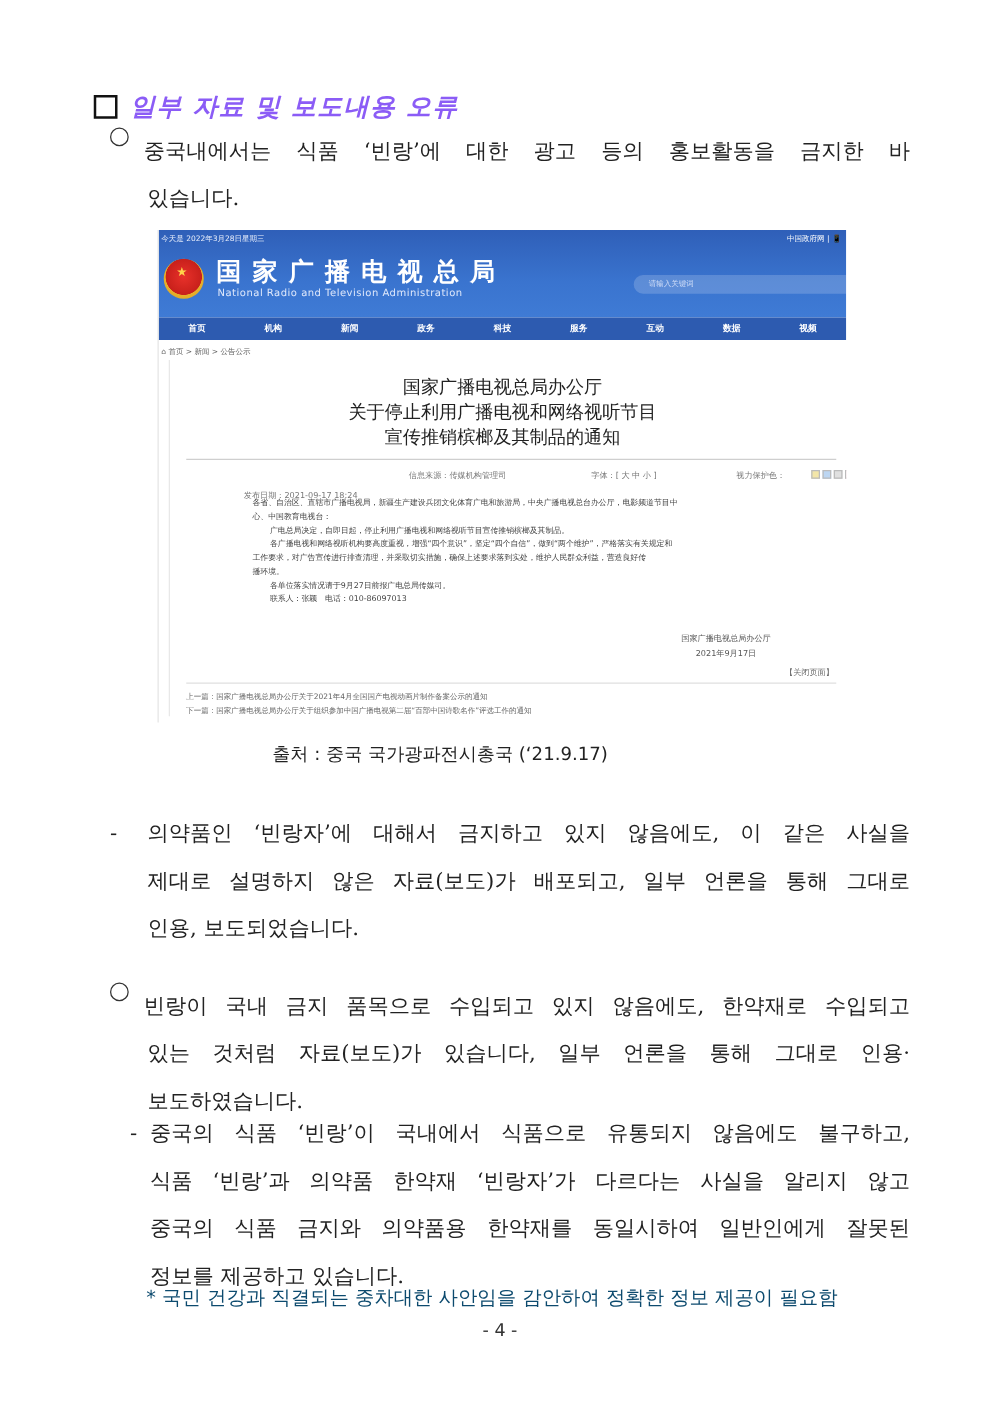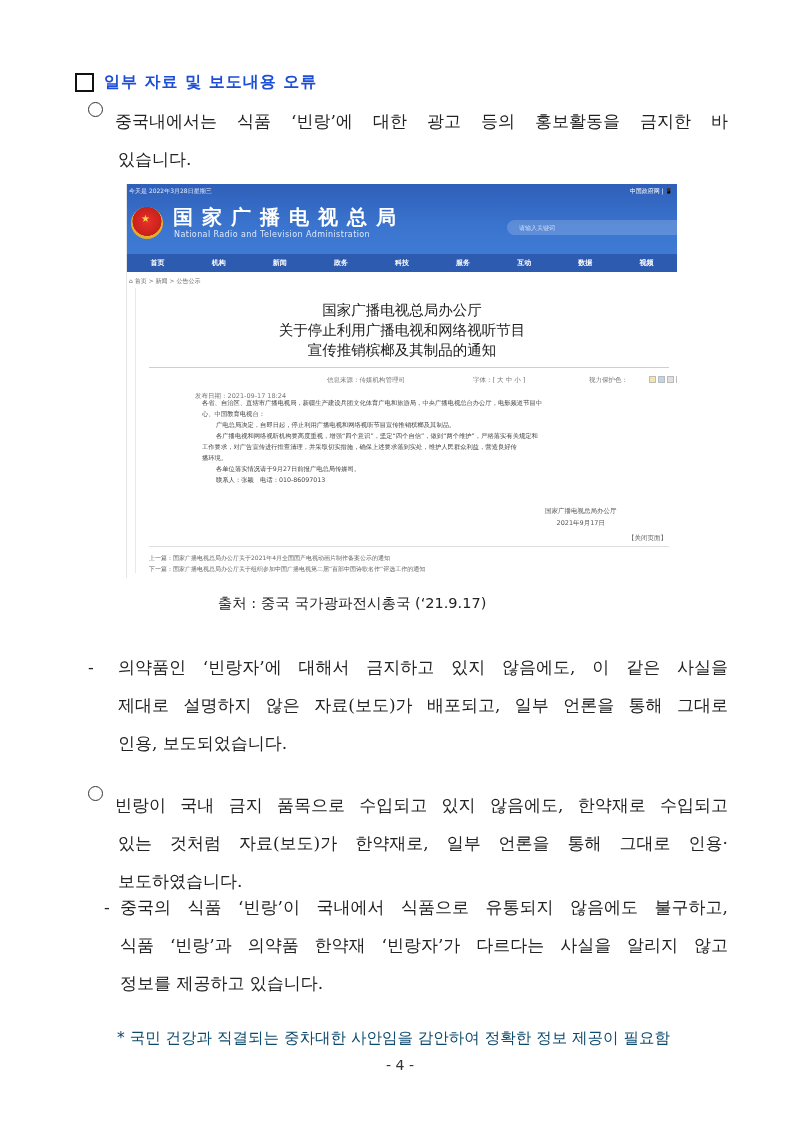--- a/index.html
+++ b/index.html
@@ -3,22 +3,22 @@
   <meta charset="utf-8">
   <style>
     html, body { margin: 0; padding: 0; background: #ffffff; }
     body {
       width: 800px; height: 1132px; position: relative; overflow: hidden;
       font-family: "DejaVu Serif", "Liberation Serif", serif; color: #1a1a1a;
     }
     .abs { position: absolute; }
     .heading {
       left: 75px; top: 72px; font-family: "DejaVu Sans", "Liberation Sans", sans-serif;
-      font-weight: bold; font-size: 16px; letter-spacing: 1px; color: #1d4ed8;
-      display: flex; align-items: center;
+      font-weight: bold; font-size: 20px; letter-spacing: 1px; color: #8b5cf6;
+      display: flex; align-items: center; font-style: italic;
     }
     .heading .box {
       width: 15px; height: 15px; border: 2px solid #111; margin-right: 10px; display: inline-block;
     }
     .para { font-size: 17px; line-height: 38px; color: #222; }
     .bullet-circle {
       display: inline-block; width: 13px; height: 13px; border: 1.5px solid #333; border-radius: 50%;
       margin-right: 12px; vertical-align: -1px;
     }
     .line { white-space: nowrap; display: flex; justify-content: flex-end; }
@@ -179,35 +179,38 @@
     <span>인용, 보도되었습니다.</span>
   </div>
 </div>
 
 <div class="abs para" style="left:88px; top:786px; width:640px;">
   <div class="line">
     <span class="bullet-circle"></span>
     <span style="flex:1; text-align:justify; text-align-last:justify;">빈랑이 국내 금지 품목으로 수입되고 있지 않음에도, 한약재로 수입되고</span>
   </div>
   <div class="line" style="padding-left:30px;">
-    <span style="flex:1; text-align:justify; text-align-last:justify;">있는 것처럼 자료(보도)가 한약재로, 일부 언론을 통해 그대로 인용·</span>
+    <span style="flex:1; text-align:justify; text-align-last:justify;">있는 것처럼 자료(보도)가 있습니다, 일부 언론을 통해 그대로 인용·</span>
   </div>
   <div class="line left" style="padding-left:30px;">
     <span>보도하였습니다.</span>
   </div>
 </div>
 
 <div class="abs para" style="left:104px; top:888px; width:624px;">
   <div class="line">
     <span style="width:16px; display:inline-block;">-</span>
     <span style="flex:1; text-align:justify; text-align-last:justify;">중국의 식품 ‘빈랑’이 국내에서 식품으로 유통되지 않음에도 불구하고,</span>
   </div>
   <div class="line" style="padding-left:16px;">
     <span style="flex:1; text-align:justify; text-align-last:justify;">식품 ‘빈랑’과 의약품 한약재 ‘빈랑자’가 다르다는 사실을 알리지 않고</span>
   </div>
+  <div class="line" style="padding-left:16px;">
+    <span style="flex:1; text-align:justify; text-align-last:justify;">중국의 식품 금지와 의약품용 한약재를 동일시하여 일반인에게 잘못된</span>
+  </div>
   <div class="line left" style="padding-left:16px;">
     <span>정보를 제공하고 있습니다.</span>
   </div>
 </div>
 
 <div class="abs note">* 국민 건강과 직결되는 중차대한 사안임을 감안하여 정확한 정보 제공이 필요함</div>
 
 <div class="abs pageno">- 4 -</div>
 
 </body></html>

